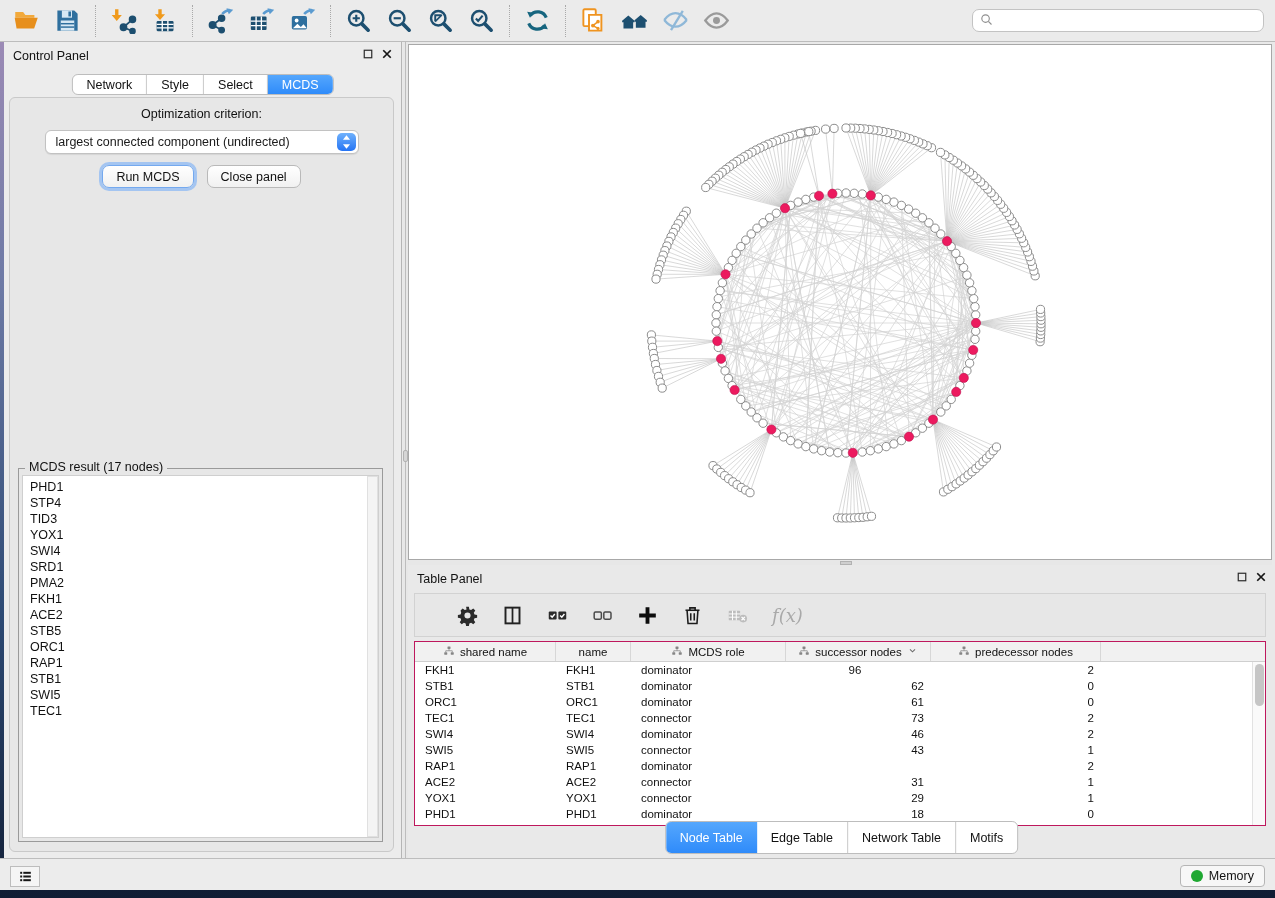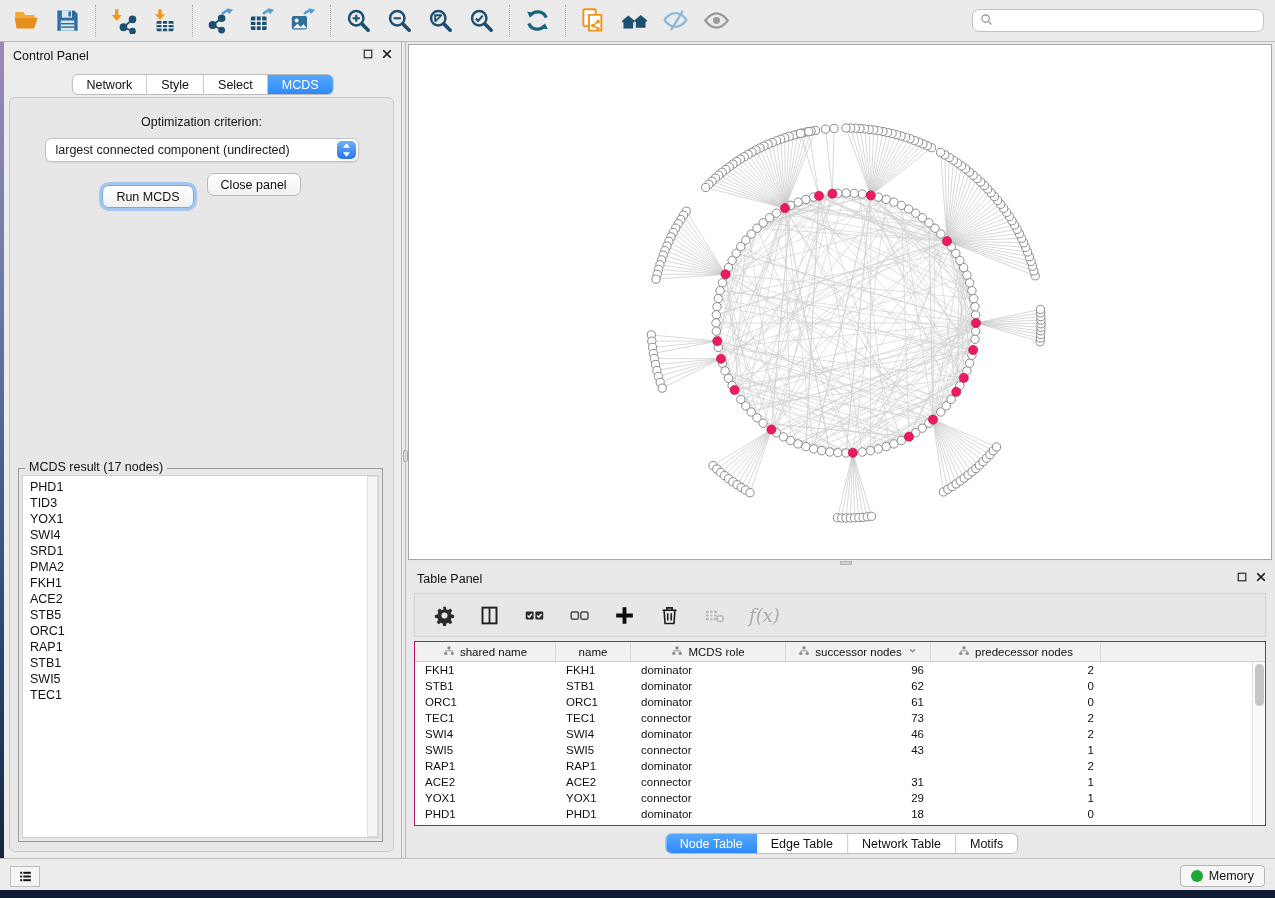--- a/index.html
+++ b/index.html
@@ -34,32 +34,32 @@
   .win-icons .icon svg { width:12px; height:12px; display:block; }
 
   .cp-tabs { position:absolute; top:32px; left:50%; transform:translateX(-50%); display:flex; height:21px;
              background:#fff; border:1px solid #bdbdbd; border-radius:6px; overflow:hidden; }
   .seg { padding:0 14px; display:flex; align-items:center; font-size:12.5px; color:#111; border-right:1px solid #c9c9c9; }
   .seg:last-child { border-right:none; }
   .seg.active { background:linear-gradient(180deg,#55a7fd,#2f8bfa); color:#fff; border-right:none; }
 
   .cp-card { position:absolute; top:55px; left:5px; right:7px; bottom:6px; background:#e7e7e7;
              border:1px solid #c9c9c9; border-radius:6px; }
-  .opt-label { margin-top:17px; text-align:center; font-size:12.5px; color:#111; }
+  .opt-label { margin-top:9px; text-align:center; font-size:12.5px; color:#111; }
   .dropdown { position:relative; margin:9px auto 0; width:314px; height:24px; background:#fff;
               border:1px solid #c2c2c2; border-radius:6px; display:flex; align-items:center;
               padding:0 26px 0 10px; box-shadow:0 1px 1px rgba(0,0,0,.08); }
   .dropdown .value { font-size:12.5px; white-space:nowrap; }
   .stepper { position:absolute; right:2px; top:2px; bottom:2px; width:19px; border-radius:5px;
              background:linear-gradient(180deg,#6fb1fc,#2574f4); display:flex; align-items:center; justify-content:center; }
   .stepper svg { width:11px; height:16px; }
   .btn-row { margin-top:11px; display:flex; justify-content:center; gap:13px; }
   .push-btn { height:23px; padding:0 13px; background:linear-gradient(180deg,#ffffff,#f1f1f1);
               border:1px solid #b9b9b9; border-radius:7px; font-size:12.5px; font-family:inherit; color:#111; }
-  .push-btn.focused { box-shadow:0 0 0 3px rgba(110,170,250,.55); border-color:#74a9ef;margin-top:12px; }
+  .push-btn.focused { box-shadow:0 0 0 3px rgba(110,170,250,.55); border-color:#74a9ef; }
 
   .result-fieldset { position:absolute; top:370px; left:8px; right:10px; bottom:9px; border:1px solid #9a9a9a; }
   .result-legend { position:absolute; top:-9px; left:6px; background:#e7e7e7; padding:0 4px; font-size:12.5px; color:#111; }
   .mcds-list { position:absolute; left:3px; right:3px; top:6px; bottom:3px; background:#fff;
                border:1px solid #cfcfcf; overflow:hidden; padding:3px 0 0 7px; }
   .mcds-list .row { font-size:12.5px; line-height:16px; color:#111; }
   .list-track { position:absolute; top:7px; bottom:4px; right:4px; width:11px; background:#f4f4f4; border:1px solid #e0e0e0; }
 
   
   .v-splitter { position:absolute; left:403px; top:0; width:5px; height:100%; background:#e7e7e7; }
@@ -78,42 +78,42 @@
   .net-title { position:absolute; left:0; right:0; top:3px; text-align:center; font-size:12px; color:#222; }
   .net-canvas { position:absolute; left:0; right:0; top:19px; bottom:0; background:#fff; overflow:hidden; }
   .net-canvas svg { display:block; }
 
   .h-divider { position:absolute; left:0; right:3px; top:518px; height:5px; background:#e7e7e7; }
   .h-grip { position:absolute; left:50%; top:1px; width:12px; height:4px; background:#cfcfcf; border:1px solid #b2b2b2; }
 
   
   .table-panel { position:absolute; left:0; right:0; top:523px; bottom:0; background:#e9e9e9; }
   .tp-toolbar { position:absolute; top:28px; left:6px; right:9px; height:44px; background:#e7e7e7;
-                border:1px solid #d2d2d2; display:flex; align-items:center; gap:0; padding-left:7px; }
+                border:1px solid #d2d2d2; display:flex; align-items:center; gap:0; padding-left:30px; }
   .tp-btn { background:none; border:none; padding:0 12px; height:100%; display:flex; align-items:center; }
   .tp-btn .icon svg { width:21px; height:21px; display:block; }
   .tp-btn.disabled { opacity:1; }
   .fx { font-family:"DejaVu Serif", serif; font-style:italic; font-size:18px; color:#a9a9a9; }
 
   .tbl { position:absolute; top:76px; left:6px; right:9px; bottom:32px; background:#fff; border:1px solid #be185d; }
   .tbl-head { display:flex; height:20px; background:#f1f1f1; border-bottom:1px solid #cfcfcf; }
   .th { display:flex; align-items:center; justify-content:center; gap:5px; font-size:11.5px; color:#111;
         border-right:1px solid #d7d7d7; overflow:hidden; }
   .th.filler { flex:1; border-right:none; }
   .th .icon svg { width:12px; height:12px; }
   .th .chev svg { width:11px; height:11px; }
   .tbl-body { position:absolute; top:20px; left:0; right:13px; bottom:0; overflow:hidden; }
   .tr { display:flex; height:16px; }
   .td { font-size:11.5px; line-height:16px; color:#111; white-space:nowrap; overflow:hidden; }
   .td.left { padding-left:10px; text-align:left; }
   .td.right { padding-right:7px; text-align:right; }
   .tbl-scroll { position:absolute; top:20px; right:0; bottom:0; width:13px; background:#fafafa; border-left:1px solid #e2e2e2; }
   .tbl-thumb { position:absolute; top:2px; left:2px; width:9px; height:42px; background:#c6c6c6; border-radius:5px; }
 
-  .tbl-tabs { position:absolute; bottom:4px; left:50%; transform:translateX(-50%); display:flex; height:21px;
+  .tbl-tabs { position:absolute; bottom:4px; left:50%; transform:translateX(-50%); display:flex; height:33px;
               background:#fff; border:1px solid #bdbdbd; border-radius:6px; overflow:hidden; }
 
   
   .status-bar { position:absolute; left:0; top:858px; width:1275px; height:32px; background:#ececec;
                 border-top:1px solid #bdbdbd; }
   .sb-btn { position:absolute; left:10px; top:7px; width:30px; height:21px; background:#f5f5f5;
             border:1px solid #bdbdbd; display:flex; align-items:center; justify-content:center; }
   .sb-btn .icon svg { width:15px; height:15px; display:block; }
   .memory-btn { position:absolute; right:10px; top:6px; height:22px; background:#f7f7f7; border:1px solid #b5b5b5;
                 border-radius:4px; display:flex; align-items:center; gap:6px; padding:0 10px; font-size:12.5px;
@@ -353,20 +353,21 @@
           </span>
         </div>
         <div class="btn-row">
           <button class="push-btn focused">Run MCDS</button>
           <button class="push-btn">Close panel</button>
         </div>
         <div class="result-fieldset">
           <span class="result-legend">MCDS result (17 nodes)</span>
           <div class="mcds-list" id="mcds-list">
               <div class="row">PHD1</div>
+              <div class="row">STP4</div>
               <div class="row">TID3</div>
               <div class="row">YOX1</div>
               <div class="row">SWI4</div>
               <div class="row">SRD1</div>
               <div class="row">PMA2</div>
               <div class="row">FKH1</div>
               <div class="row">ACE2</div>
               <div class="row">STB5</div>
               <div class="row">ORC1</div>
               <div class="row">RAP1</div>
@@ -1222,21 +1223,21 @@
                   </svg></span>
                 <span>predecessor nodes</span>
               </div>
               <div class="th filler"></div>
             </div>
           <div class="tbl-body" id="tbl-body">
               <div class="tr">
                 <div class="td left" style="width: 141px;">FKH1</div>
                 <div class="td left" style="width: 75px;">FKH1</div>
                 <div class="td left" style="width: 155px;">dominator</div>
-                <div class="td right" style="width: 145px;">96</div>
+                <div class="td right" style="width: 145px; text-align: center;">96</div>
                 <div class="td right" style="width: 170px;">2</div>
               </div>
               <div class="tr">
                 <div class="td left" style="width: 141px;">STB1</div>
                 <div class="td left" style="width: 75px;">STB1</div>
                 <div class="td left" style="width: 155px;">dominator</div>
                 <div class="td right" style="width: 145px;">62</div>
                 <div class="td right" style="width: 170px;">0</div>
               </div>
               <div class="tr">

